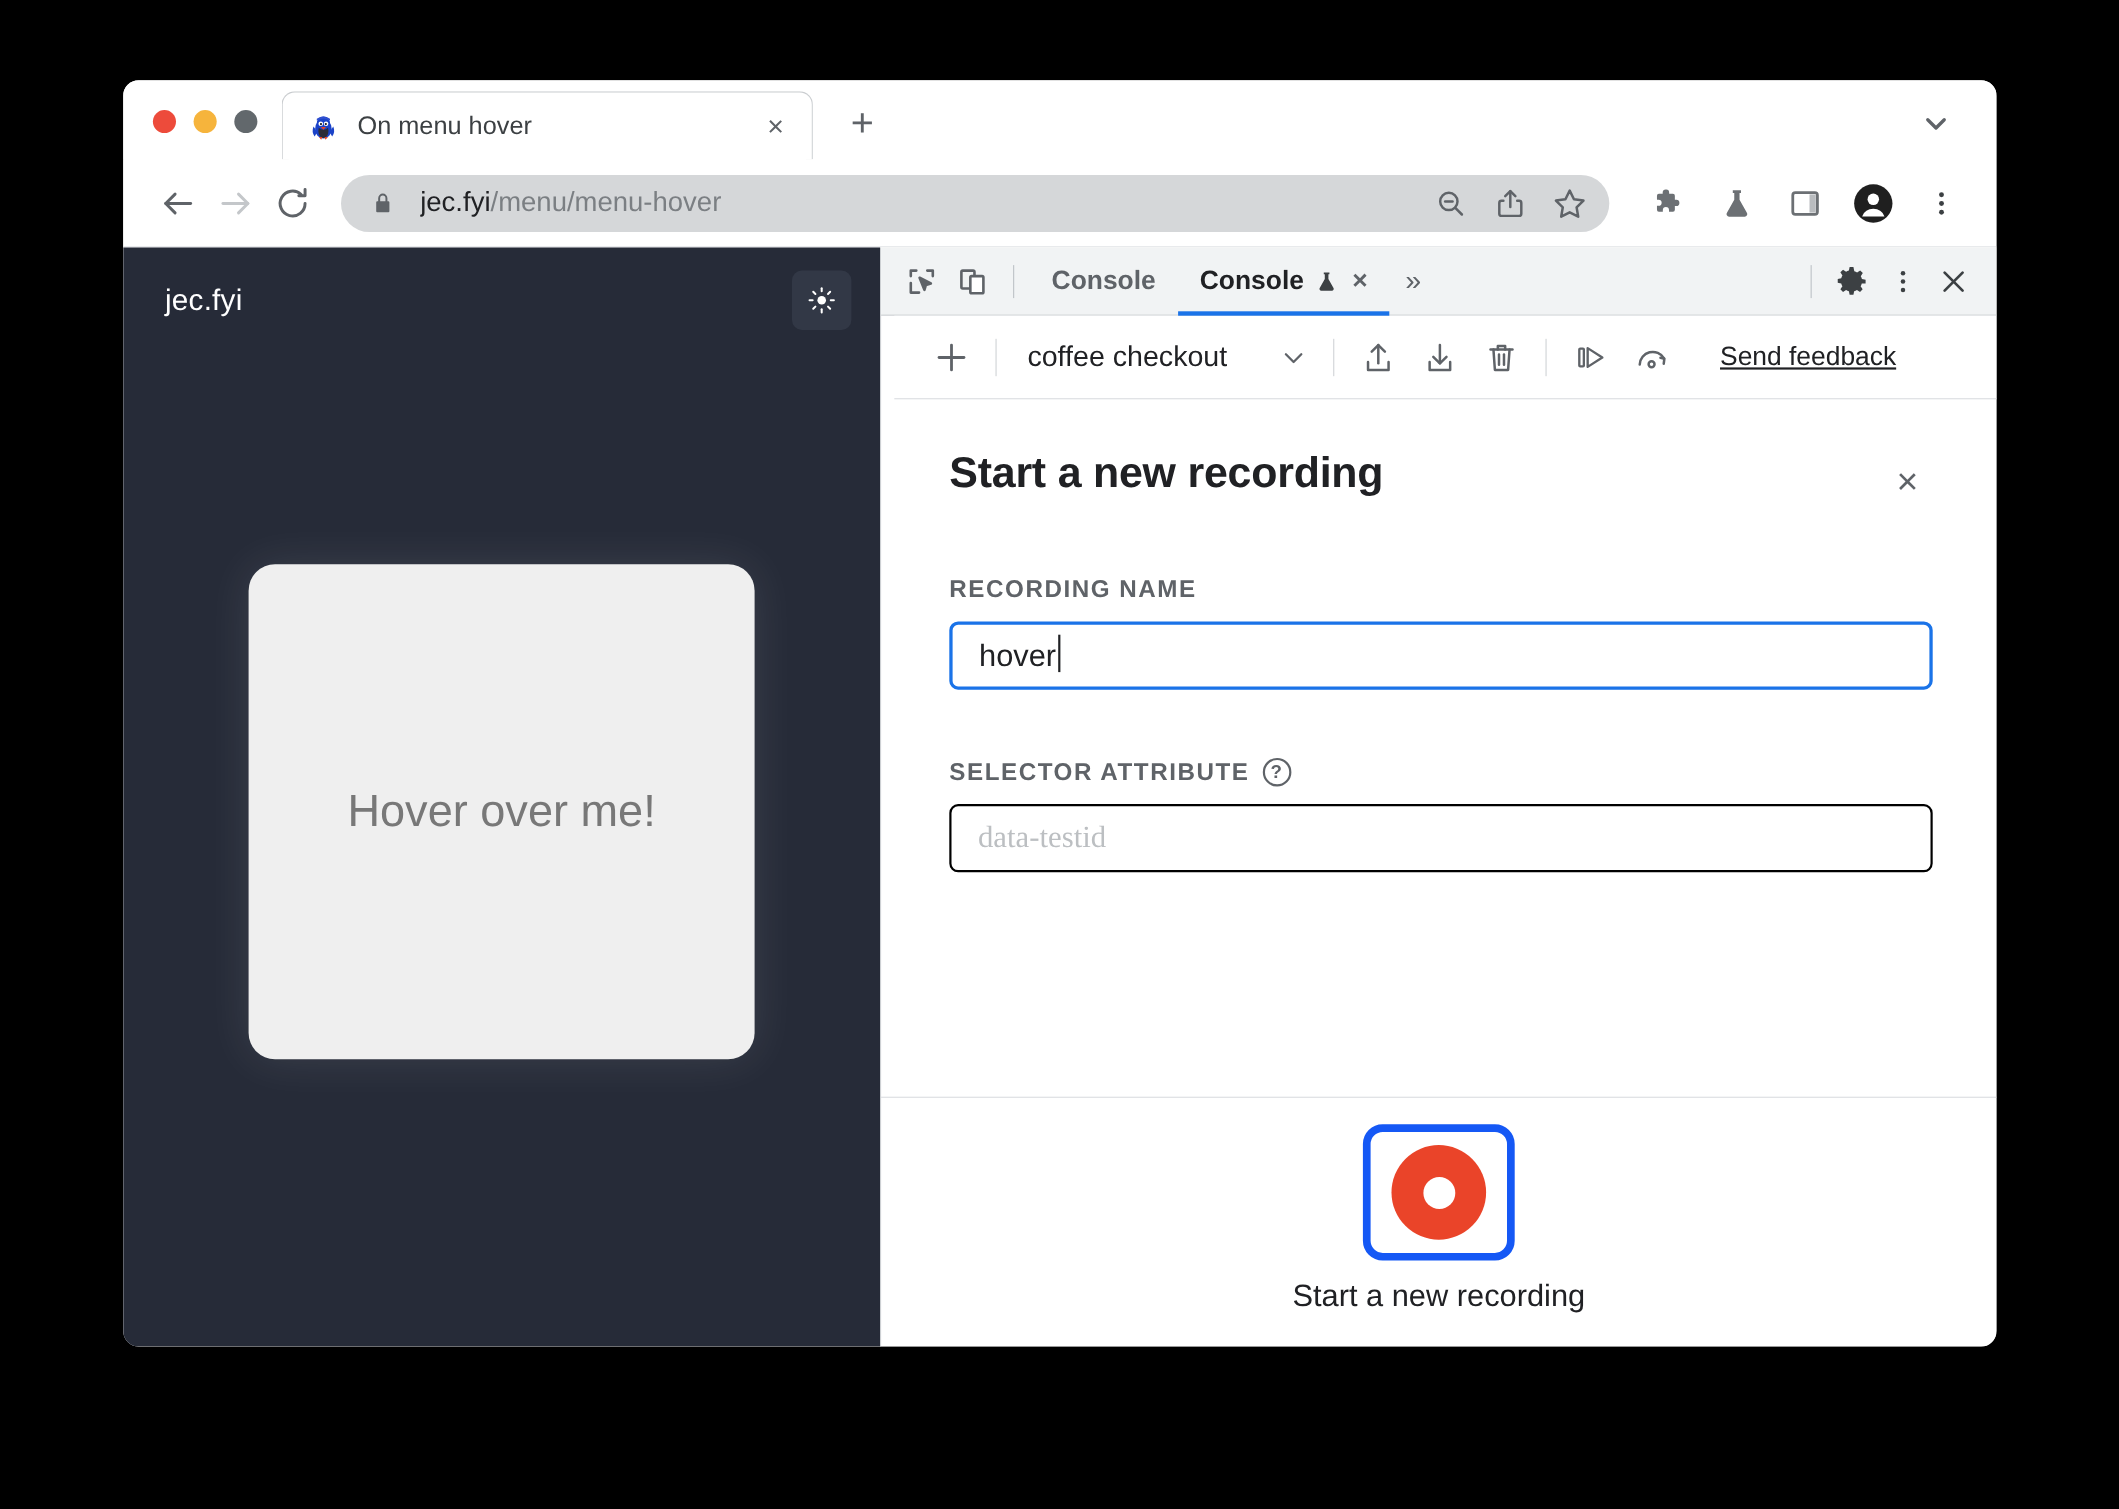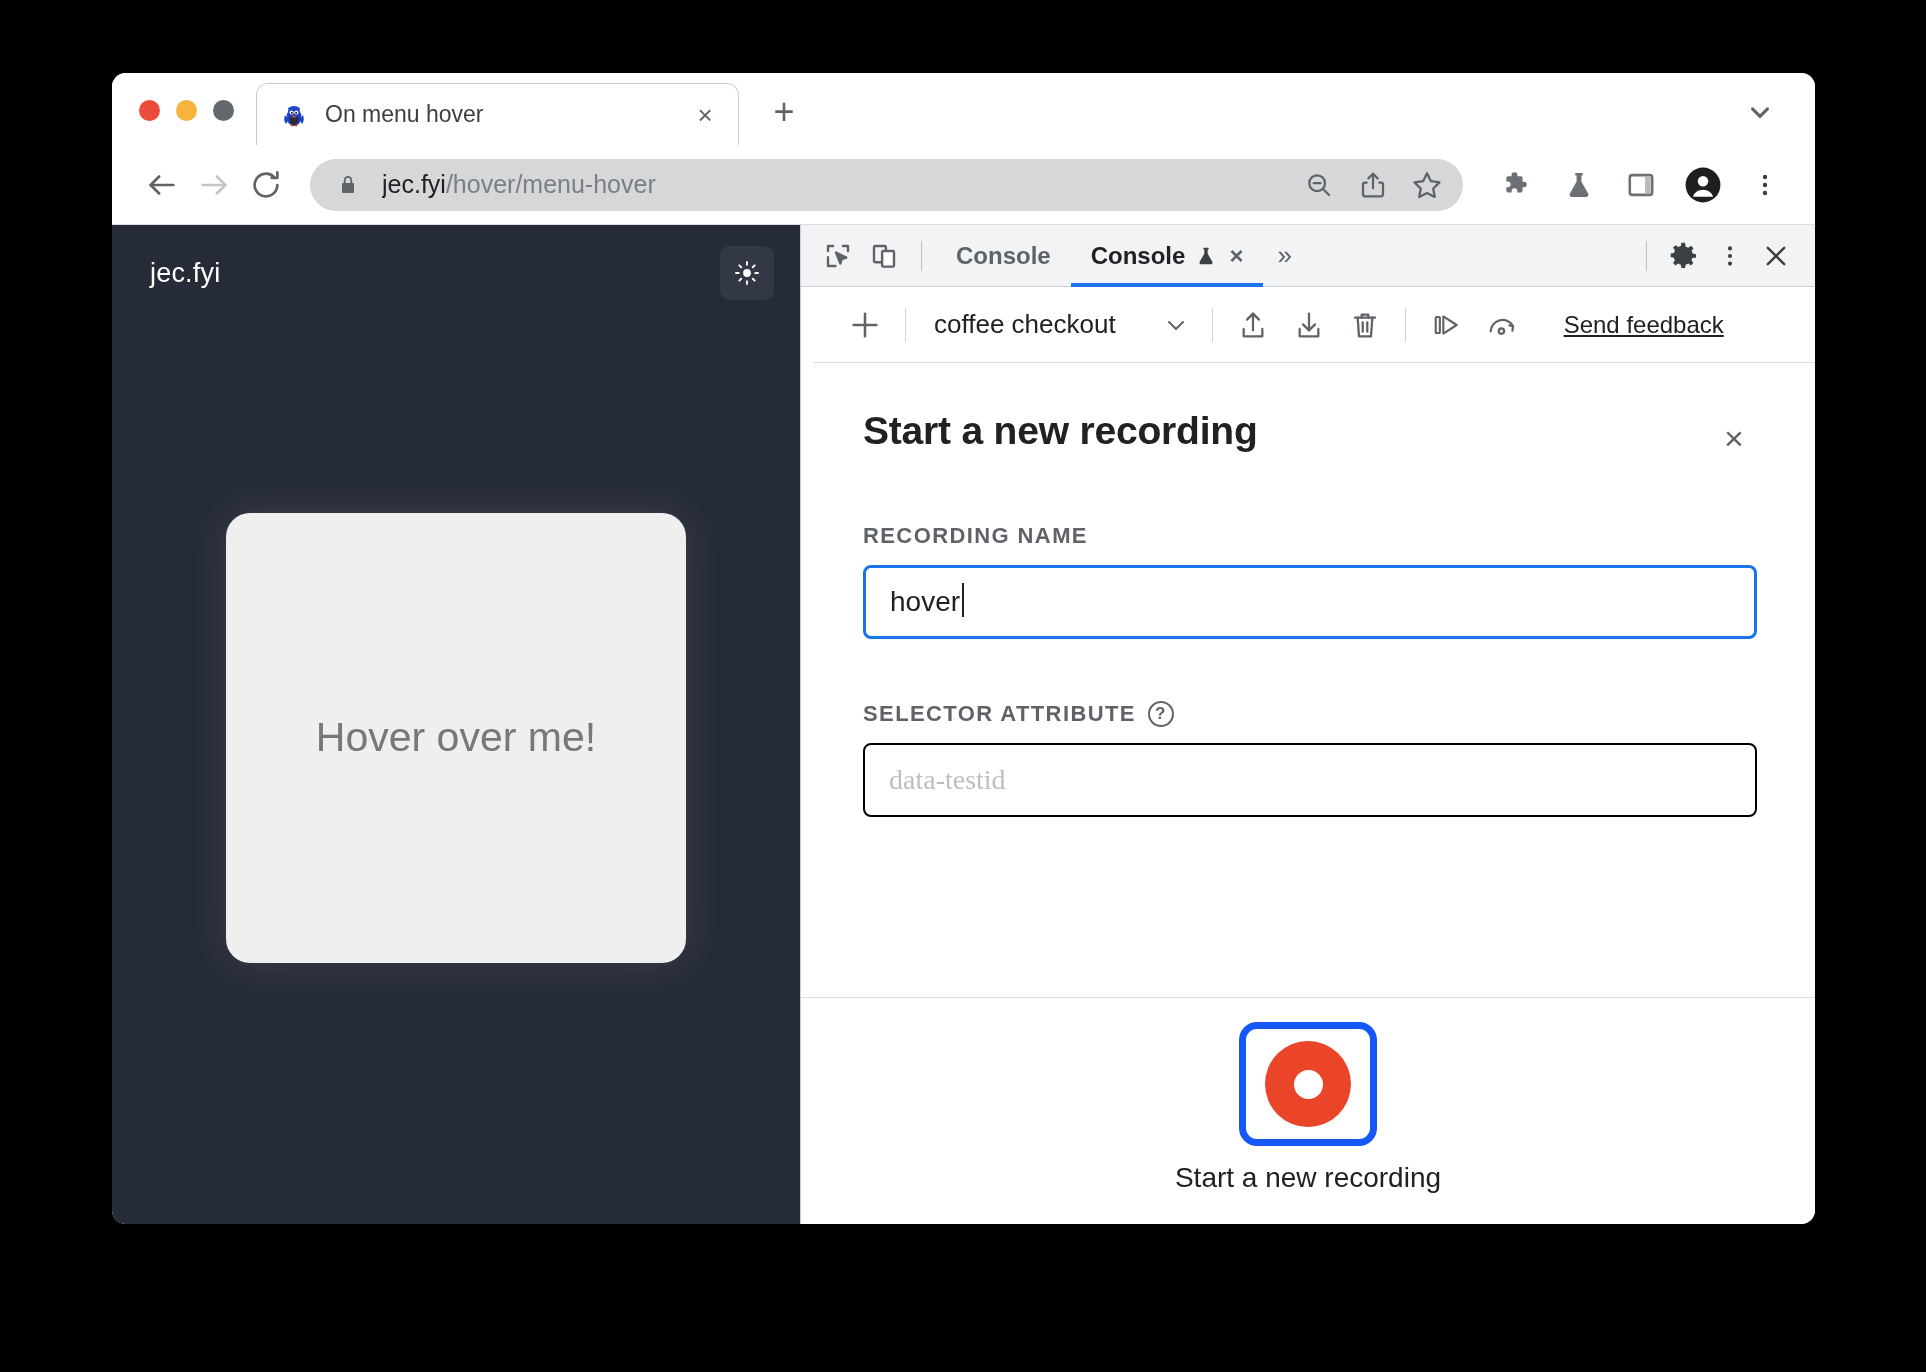--- a/index.html
+++ b/index.html
@@ -347,21 +347,21 @@
     color: #5f6368;
     font-weight: bold;
     display: flex;
     align-items: center;
     gap: 12px;
     margin-bottom: 16px;
     text-align: center;
   }
   .text-input {
     width: 100%;
-    height: 74px;
+    height: 62px;
     border-radius: 8px;
     font-size: 28px;
     padding: 0 24px;
     color: #202124;
     background: #ffffff;
     display: flex;
     align-items: center;
     font-family: "Liberation Sans", sans-serif;
   }
   #recording-name-input {
@@ -495,21 +495,21 @@
           <polyline points="20,3 20,7 16,7"></polyline>
       </svg>
     </span>
 
     <div id="omnibox">
       <span id="omnibox-lock">
         <svg width="24" height="24" viewBox="0 0 24 24" fill="#5f6368">
           <path d="M12 3a4.2 4.2 0 0 0-4.2 4.2V10H7a1 1 0 0 0-1 1v8a1 1 0 0 0 1 1h10a1 1 0 0 0 1-1v-8a1 1 0 0 0-1-1h-.8V7.2A4.2 4.2 0 0 0 12 3zm0 1.8a2.4 2.4 0 0 1 2.4 2.4V10H9.6V7.2A2.4 2.4 0 0 1 12 4.8z"></path>
         </svg>
       </span>
-      <span id="omnibox-url"><span class="host">jec.fyi</span><span>/hover/menu-hover</span></span>
+      <span id="omnibox-url"><span class="host">jec.fyi</span><span>/menu/menu-hover</span></span>
 
       <span class="omni-action">
         <svg width="30" height="30" viewBox="0 0 24 24" fill="none" stroke="#5f6368" stroke-width="1.8" stroke-linecap="round">
           <circle cx="10.5" cy="10.5" r="6.3"></circle>
             <line x1="15.2" y1="15.2" x2="20" y2="20"></line>
             <line x1="7.8" y1="10.5" x2="13.2" y2="10.5"></line>
         </svg>
       </span>
       <span class="omni-action">
         <svg width="30" height="30" viewBox="0 0 24 24" fill="none" stroke="#5f6368" stroke-width="1.8" stroke-linecap="round" stroke-linejoin="round">

